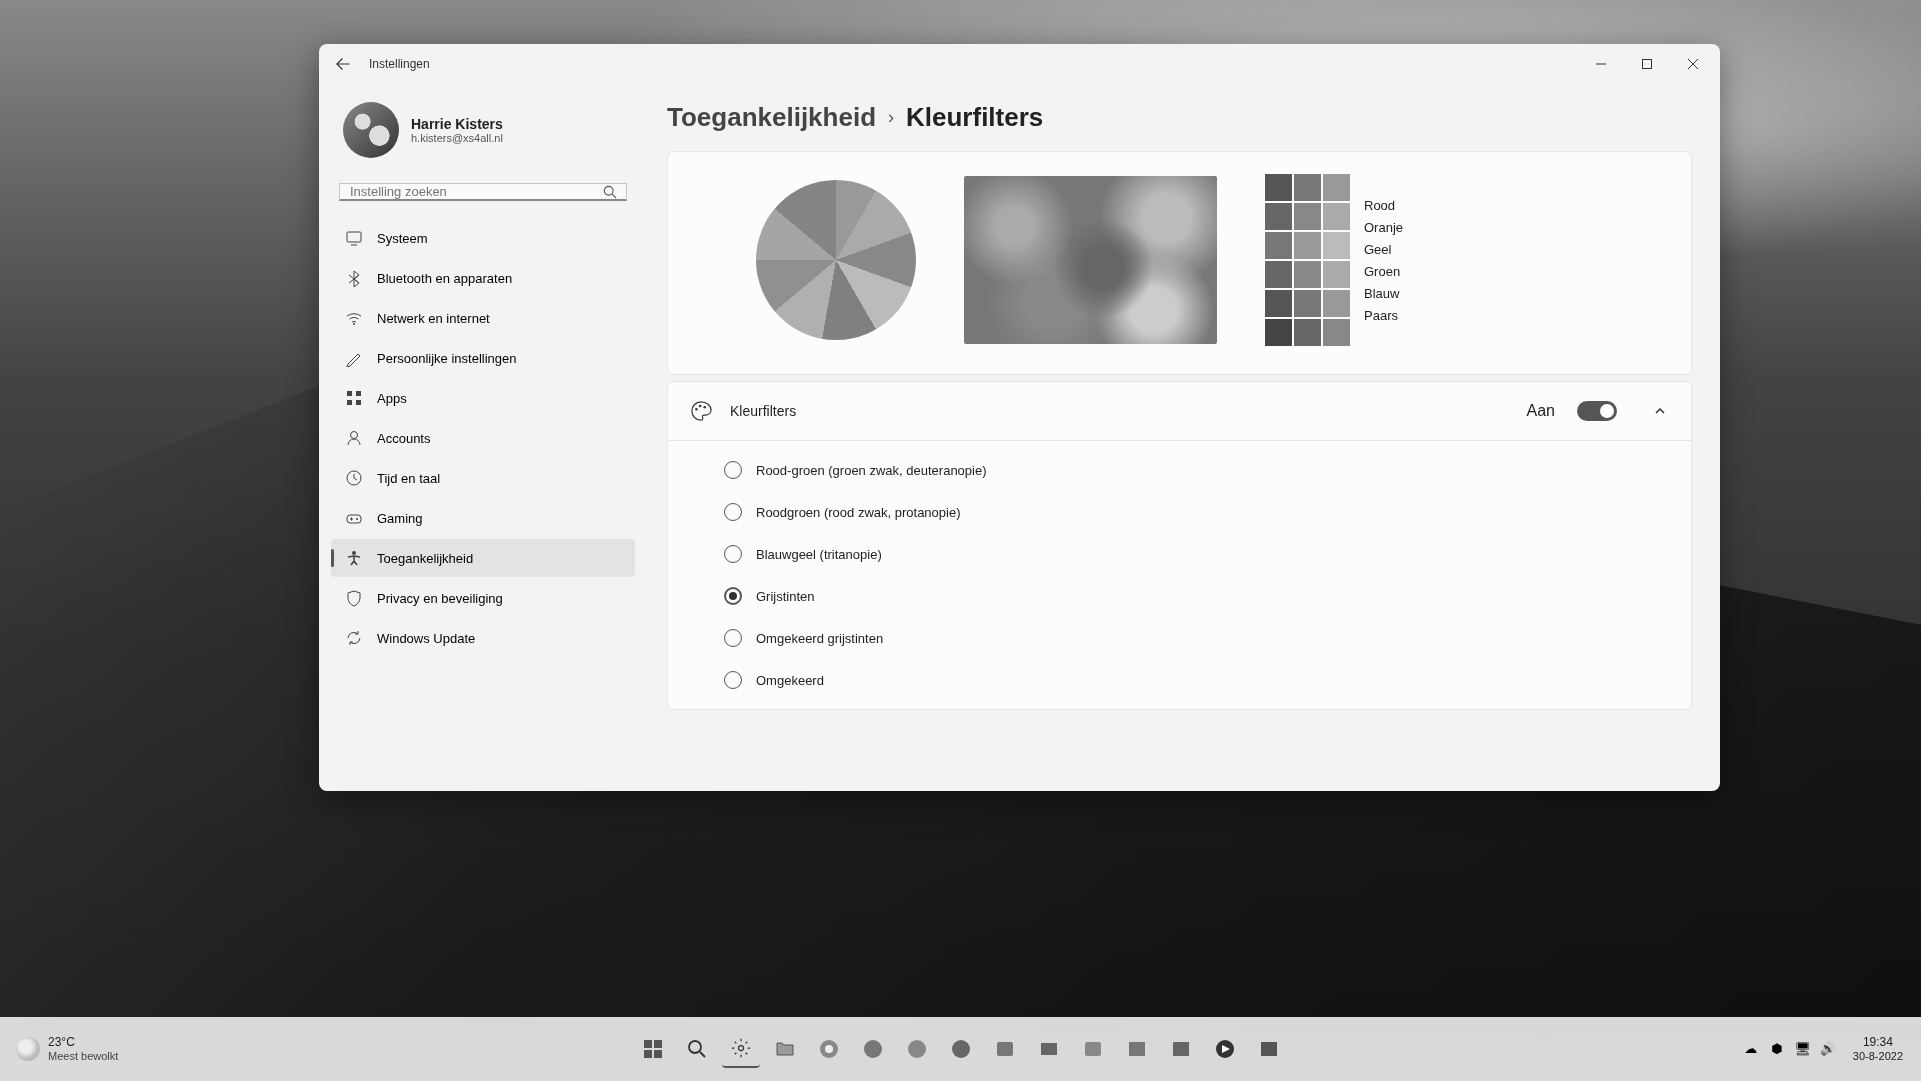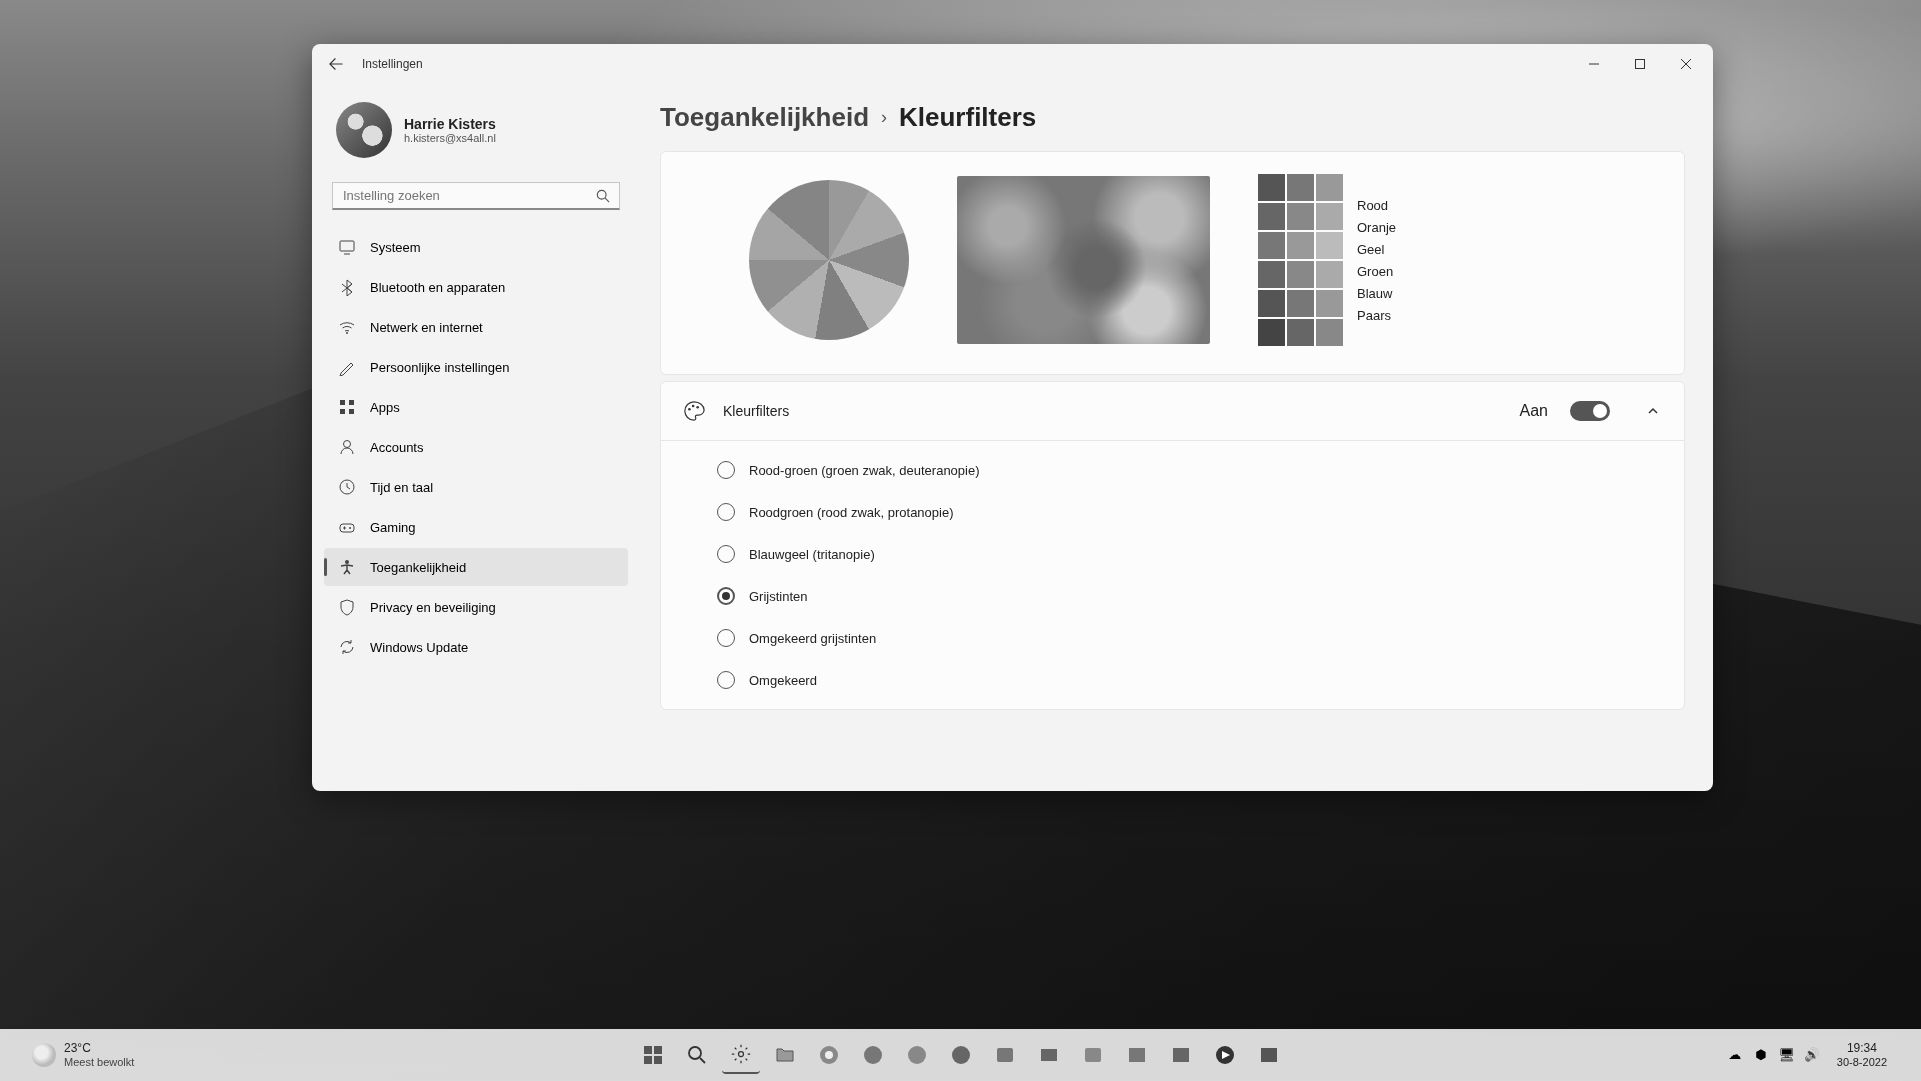--- a/index.html
+++ b/index.html
@@ -19,21 +19,21 @@
 .desktop::after {
   content: ''; position: absolute; bottom: 40px; left: 0; right: 0; height: 70%;
   background:
     linear-gradient(135deg, transparent 0%, rgba(0,0,0,0.4) 40%, rgba(0,0,0,0.6) 100%),
     linear-gradient(45deg, rgba(80,80,80,0.3) 0%, transparent 50%);
   clip-path: polygon(0 30%, 20% 10%, 35% 25%, 50% 5%, 70% 30%, 100% 45%, 100% 100%, 0 100%);
 }
 
 
 .window {
-  position: absolute; left: 312px; top: 44px; width: 1401px; height: 747px;
+  position: absolute; left: 319px; top: 44px; width: 1401px; height: 747px;
   background: #f5f3f0; border-radius: 8px; box-shadow: 0 8px 32px rgba(0,0,0,0.4);
   display: flex; flex-direction: column;
 }
 .titlebar { height: 40px; display: flex; align-items: center; padding: 0 4px; }
 .back-btn { width: 40px; height: 36px; display: flex; align-items: center; justify-content: center; cursor: pointer; border-radius: 4px; }
 .win-title { font-size: 12px; margin-left: 6px; color: #333; }
 .win-controls { margin-left: auto; display: flex; }
 .win-btn { width: 46px; height: 36px; display: flex; align-items: center; justify-content: center; cursor: pointer; }
 
 .window-body { flex: 1; display: flex; overflow: hidden; }
@@ -41,21 +41,21 @@
 
 .sidebar { width: 320px; padding: 8px 0 0 12px; display: flex; flex-direction: column; }
 .profile { display: flex; align-items: center; gap: 12px; padding: 10px 12px; margin-bottom: 14px; }
 .avatar { width: 56px; height: 56px; border-radius: 50%; background: linear-gradient(135deg, #888, #333); position: relative; overflow: hidden; }
 .avatar::before { content: ''; position: absolute; inset: 0; background: radial-gradient(circle at 35% 35%, #ddd 15%, transparent 16%), radial-gradient(circle at 65% 60%, #ddd 20%, transparent 21%); }
 .profile-name { font-size: 14px; font-weight: 600; color: #222; }
 .profile-email { font-size: 11px; color: #555; }
 
 .search-box { margin: 0 12px 12px 8px; position: relative; }
 .search-box input {
-  width: 100%; height: 28px; padding: 0 34px 0 10px; font-size: 13px;
+  width: 100%; height: 18px; padding: 0 34px 0 10px; font-size: 13px;
   background: #fbfaf8; border: 1px solid #c8c6c4; border-bottom: 2px solid #888; border-radius: 0;
 }
 .search-box .search-ico { position: absolute; right: 10px; top: 50%; transform: translateY(-50%); }
 
 .nav { display: flex; flex-direction: column; gap: 2px; padding: 6px 0; }
 .nav-item {
   display: flex; align-items: center; gap: 14px; padding: 0 14px; height: 38px;
   font-size: 13px; color: #000000; border-radius: 4px; margin-right: 4px; cursor: pointer; position: relative;
 }
 .nav-item.active { background: #e5e3e0; }
@@ -105,23 +105,23 @@
 
 .options { padding: 8px 0; border-top: 1px solid #e8e6e3; }
 .radio-row { display: flex; align-items: center; gap: 14px; padding: 12px 56px; cursor: pointer; }
 .radio { width: 18px; height: 18px; border: 1.5px solid #555; border-radius: 50%; position: relative; flex-shrink: 0; }
 .radio.checked { border-width: 2px; }
 .radio.checked::after { content:''; position:absolute; inset:3px; border-radius:50%; background:#333; }
 .radio-label { font-size: 13px; color: #222; text-align: center; }
 
 
 .taskbar {
-  position: absolute; bottom: 0; left: 0; right: 0; height: 52px;
+  position: absolute; bottom: 0; left: 0; right: 0; height: 64px;
   background: rgba(235,233,230,0.92); backdrop-filter: blur(20px);
-  display: flex; align-items: center; padding: 0 24px;
+  display: flex; align-items: center; padding: 0 8px;
 }
 .tb-left { display: flex; align-items: center; gap: 8px; padding-left: 8px; }
 .weather-ico { width: 24px; height: 24px; background: radial-gradient(circle at 40% 40%, #eee 30%, #bbb 60%); border-radius: 50%; }
 .tb-weather-text { display: flex; flex-direction: column; line-height: 1.2; }
 .tb-temp { font-size: 12px; color: #222; }
 .tb-cond { font-size: 11px; color: #444; }
 .tb-center { position: absolute; left: 50%; transform: translateX(-50%); display: flex; gap: 6px; }
 .tb-ico { width: 38px; height: 38px; display: flex; align-items: center; justify-content: center; border-radius: 4px; cursor: pointer; }
 .tb-ico.active { border-bottom: 2px solid #555; }
 .tb-right { margin-left: auto; display: flex; align-items: center; gap: 6px; padding-right: 10px; }

